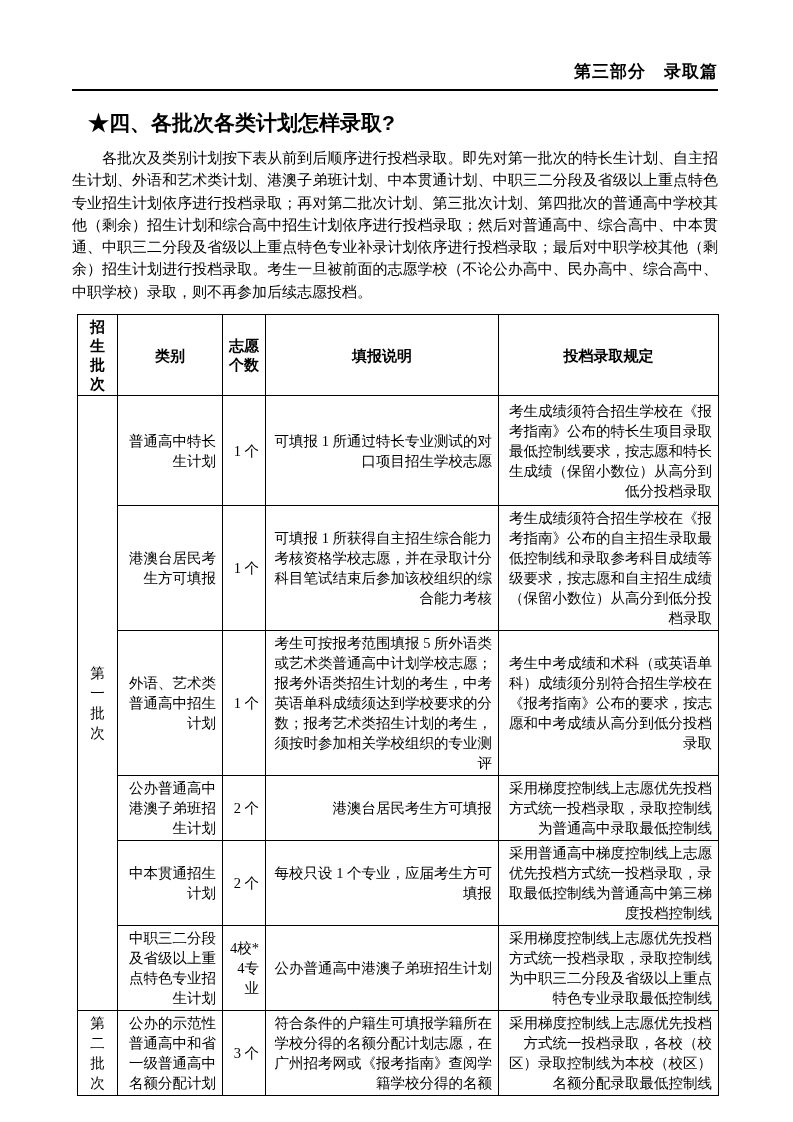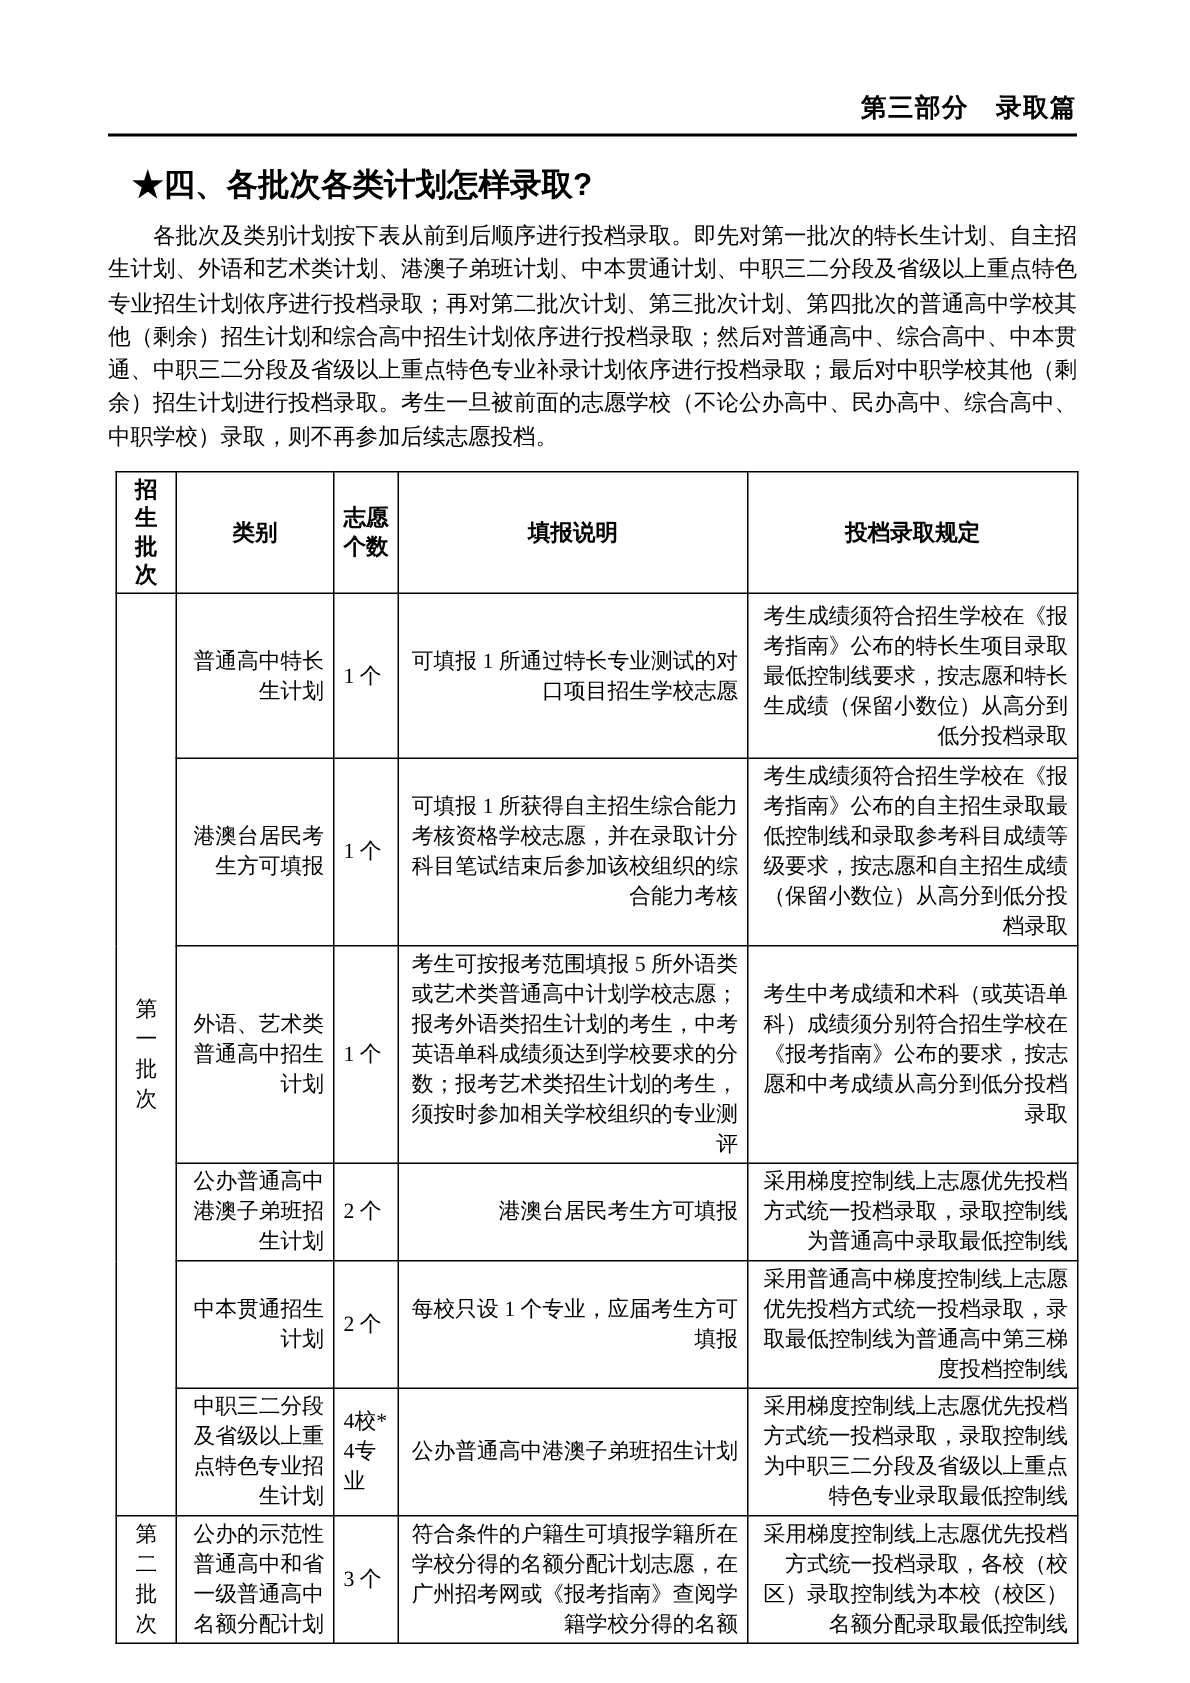--- a/index.html
+++ b/index.html
@@ -54,21 +54,21 @@
     box-sizing:border-box;
   }
   table.admission th{
     font-family:"Liberation Sans", sans-serif;
     font-weight:bold;
     font-size:15px;
     text-align:center;
     line-height:19px;
   }
   .c-batch{ text-align:center; }
-  .c-quota{ text-align:left; }
+  .c-quota{ text-align:right; }
   .c-cat, .c-instr, .c-rule{ text-align:right; }
   tr.hr{height:35px;}
   tr.r1{height:110px;}
   tr.r2{height:123px;}
   tr.r3{height:125px;}
   tr.r4{height:64px;}
   tr.r5{height:83px;}
   tr.r6{height:85px;}
   tr.r7{height:85px;}
 </style>

